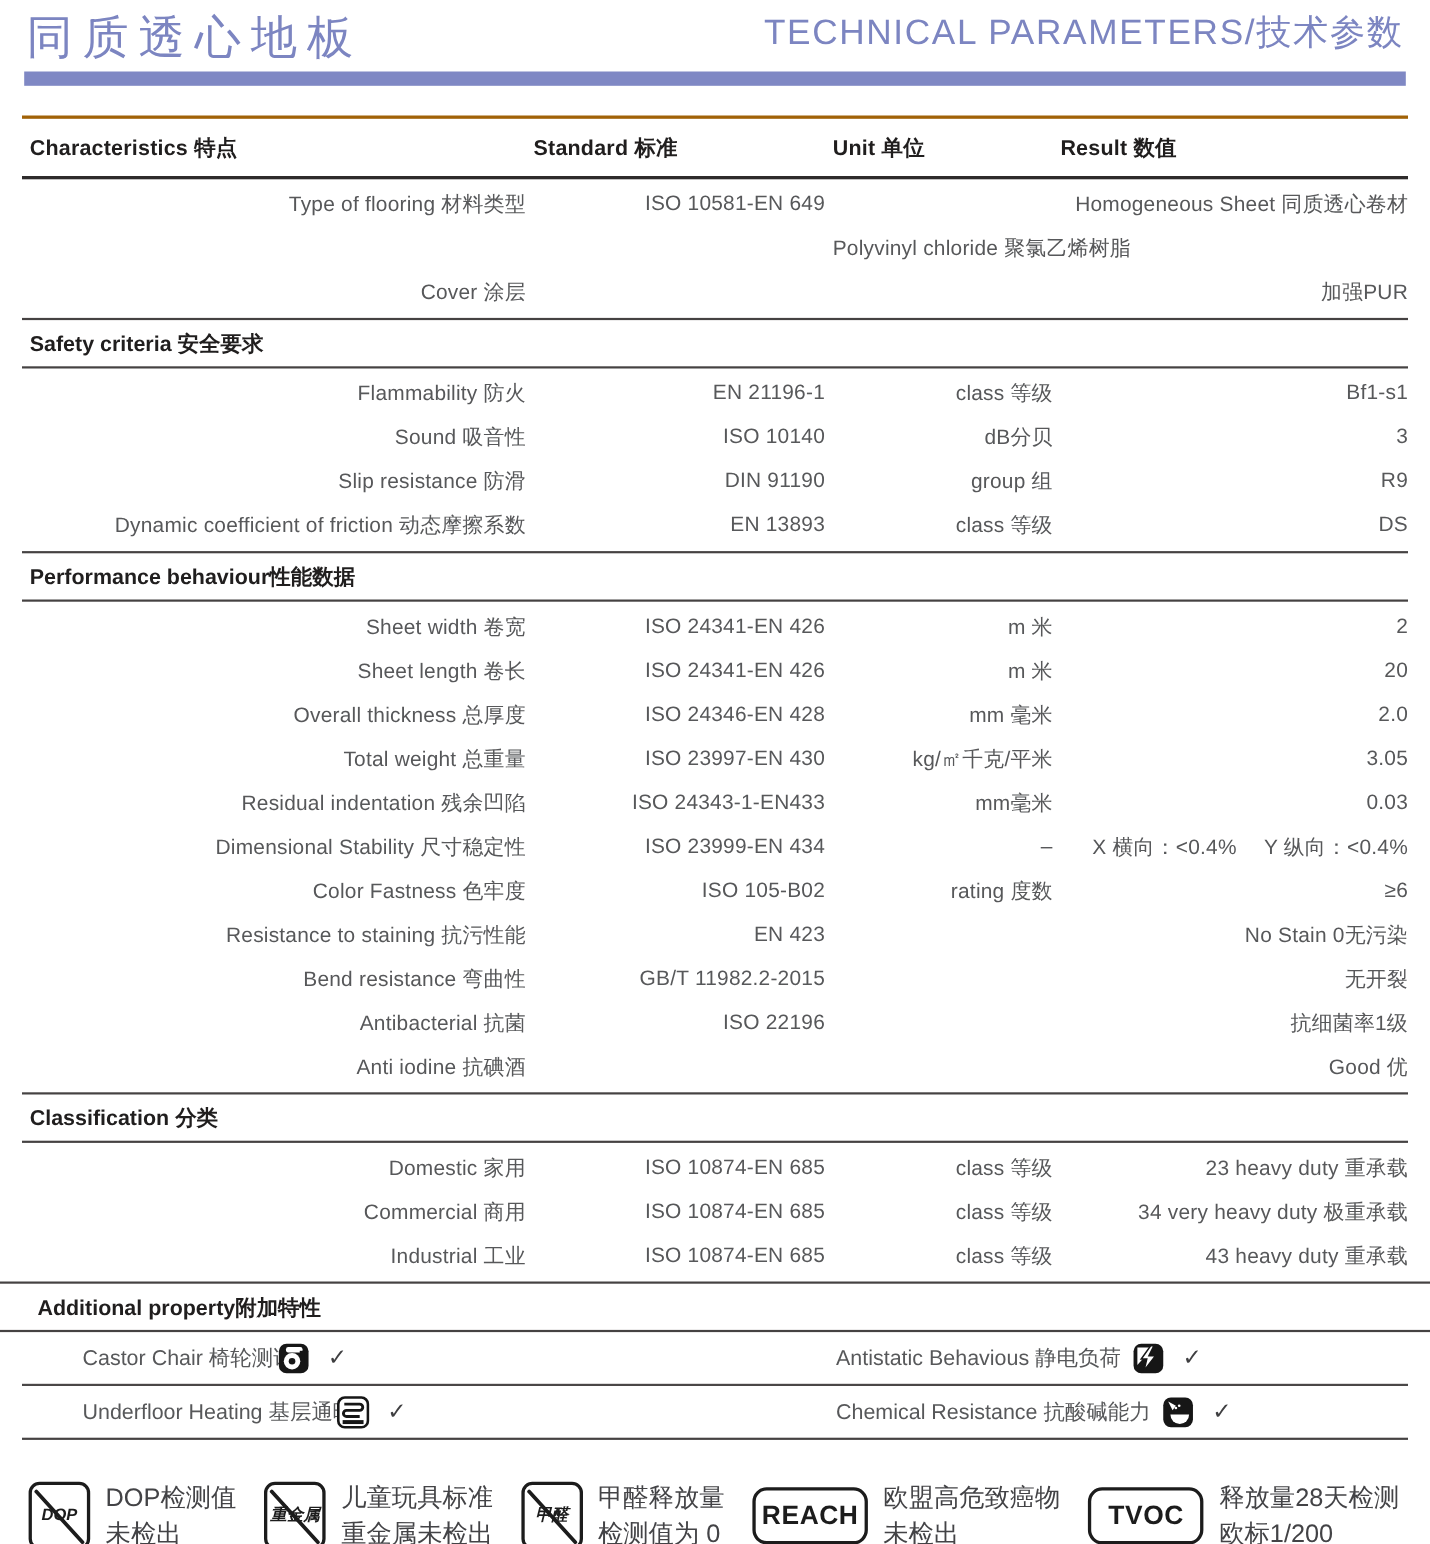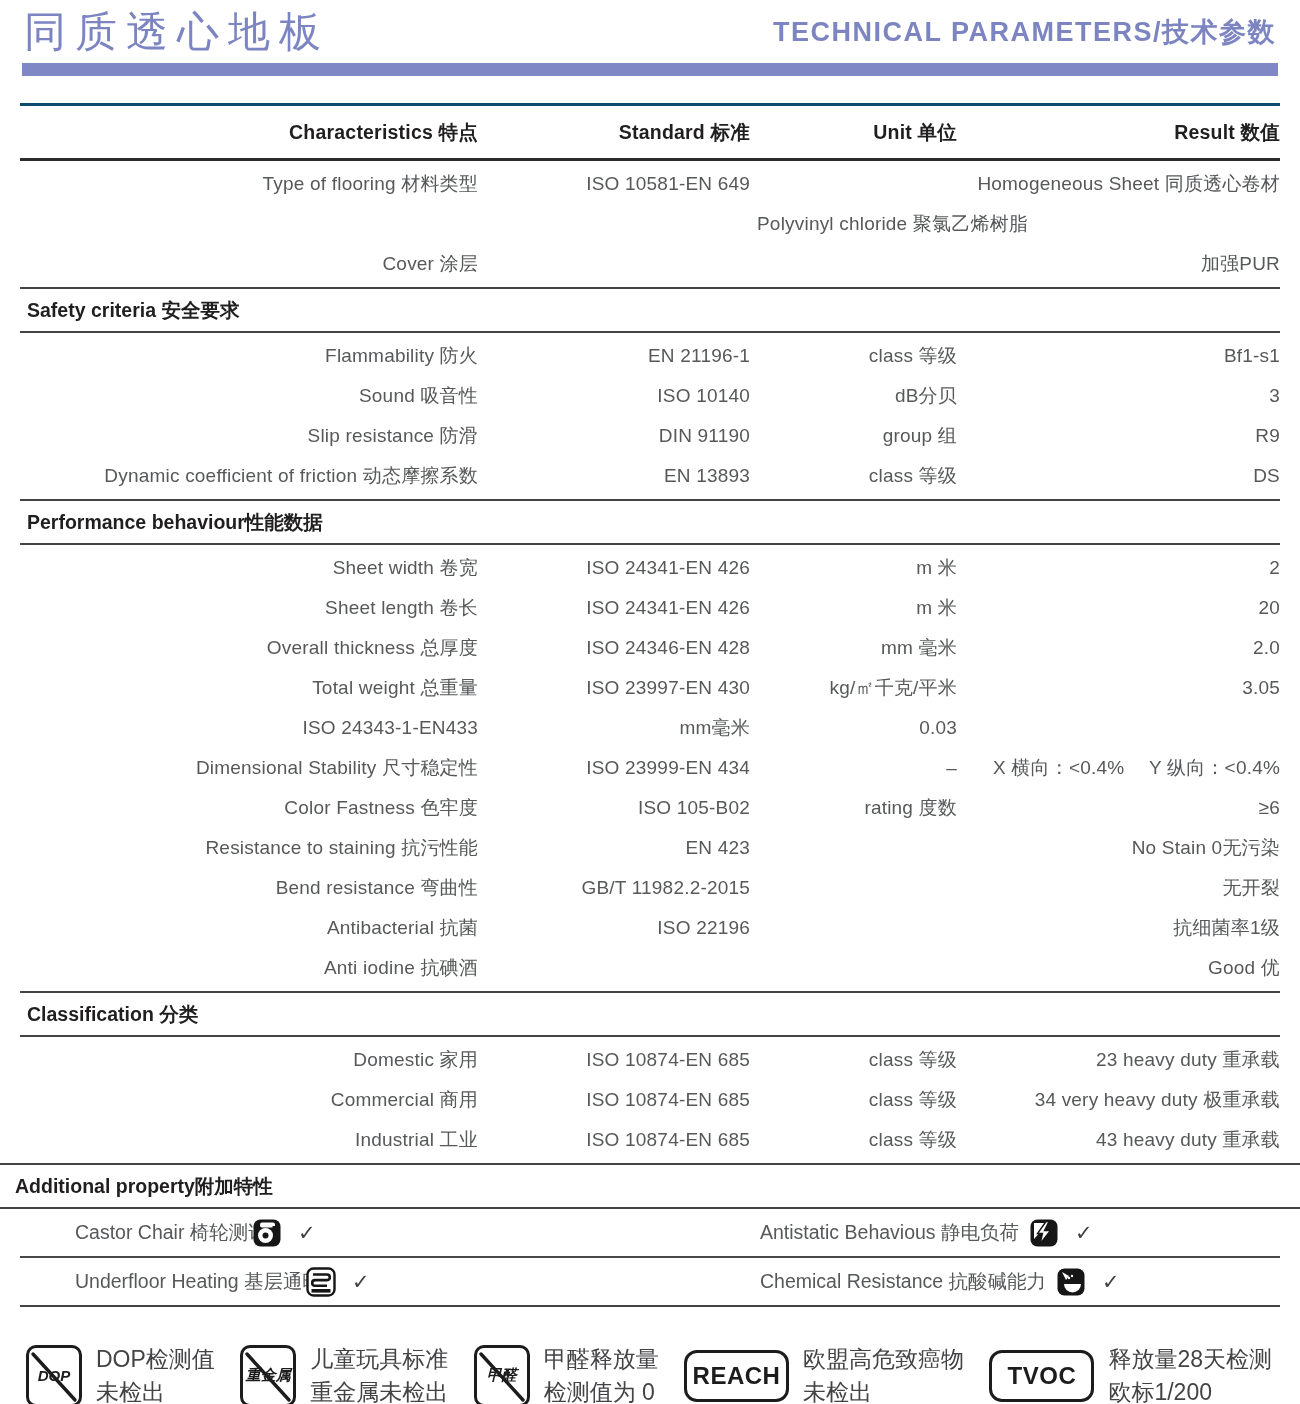--- a/index.html
+++ b/index.html
@@ -1,30 +1,30 @@
 <!DOCTYPE html>
 <html><head>
 <meta charset="utf-8">
 <style>
   html,body{margin:0;padding:0;background:#fff;}
   .page{width:1300px;height:1404px;position:relative;background:#ffffff;
         font-family:"Liberation Sans",sans-serif;overflow:hidden;box-sizing:border-box;}
   
   .hdr{display:flex;justify-content:space-between;align-items:flex-end;padding:8px 24px 0 24px;}
   .hdr h1{margin:0;font-size:42px;line-height:1.15;color:#7c85c1;font-weight:500;letter-spacing:9px;}
-  .hdr .subtitle{font-size:27px;color:#7c85c1;letter-spacing:1.5px;padding-bottom:6px;font-weight:700;}
+  .hdr .subtitle{font-size:32px;color:#7c85c1;letter-spacing:1.5px;padding-bottom:6px;font-weight:400;}
   .accent-bar{height:13px;background:#7f88c4;margin:7px 22px 0 22px;}
   
   .tbl{margin:27px 20px 0 20px;}
   .row{display:grid;grid-template-columns:458px 272px 207px auto;min-height:40px;align-items:center;}
   .cell{font-size:19px;color:#57585a;padding-left:7px;white-space:nowrap;letter-spacing:.2px;}
-  .thead{border-top:3px solid #0c4a6e;border-bottom:3px solid #2e2b2b;min-height:52px;text-align:right;}
+  .thead{border-top:3px solid #a16207;border-bottom:3px solid #2e2b2b;min-height:52px;}
   .thead .cell{font-weight:bold;color:#201e1e;font-size:19.5px;}
   .section-title{border-top:2px solid #454242;border-bottom:2px solid #454242;min-height:42px;
-                 display:flex;align-items:center;font-weight:bold;font-size:19.5px;color:#201e1e;padding-left:15px;margin-left:-20px;margin-right:-20px;padding-right:20px;}
+                 display:flex;align-items:center;font-weight:bold;font-size:19.5px;color:#201e1e;padding-left:34px;margin-left:-20px;margin-right:-20px;padding-right:20px;}
   .tbl .section-title{margin:0;padding-left:7px;}
   .rows{padding:3px 0;text-align:right;}
   
   .addl{margin:0 20px;}
   .addl-rows{border-bottom:2px solid #454242;}
   .addl-row{display:grid;grid-template-columns:1fr 1fr;min-height:47px;align-items:center;}
   .addl-row + .addl-row{border-top:2px solid #4a4747;}
   .addl-item{display:flex;align-items:center;font-size:19.5px;color:#57585a;white-space:nowrap;}
   .addl-item.left{padding-left:55px;}
   .addl-item.right{padding-left:110px;}
@@ -133,20 +133,21 @@
               <div class="cell">mm 毫米</div>
               <div class="cell">2.0</div>
             </div>
             <div class="row">
               <div class="cell">Total weight 总重量</div>
               <div class="cell">ISO 23997-EN 430</div>
               <div class="cell">kg/㎡千克/平米</div>
               <div class="cell">3.05</div>
             </div>
             <div class="row">
+              <div class="cell">Residual indentation 残余凹陷</div>
               <div class="cell">ISO 24343-1-EN433</div>
               <div class="cell">mm毫米</div>
               <div class="cell">0.03</div>
             </div>
             <div class="row">
               <div class="cell">Dimensional Stability 尺寸稳定性</div>
               <div class="cell">ISO 23999-EN 434</div>
               <div class="cell">–</div>
               <div class="cell">X 横向：&lt;0.4%　 Y 纵向：&lt;0.4%</div>
             </div>

